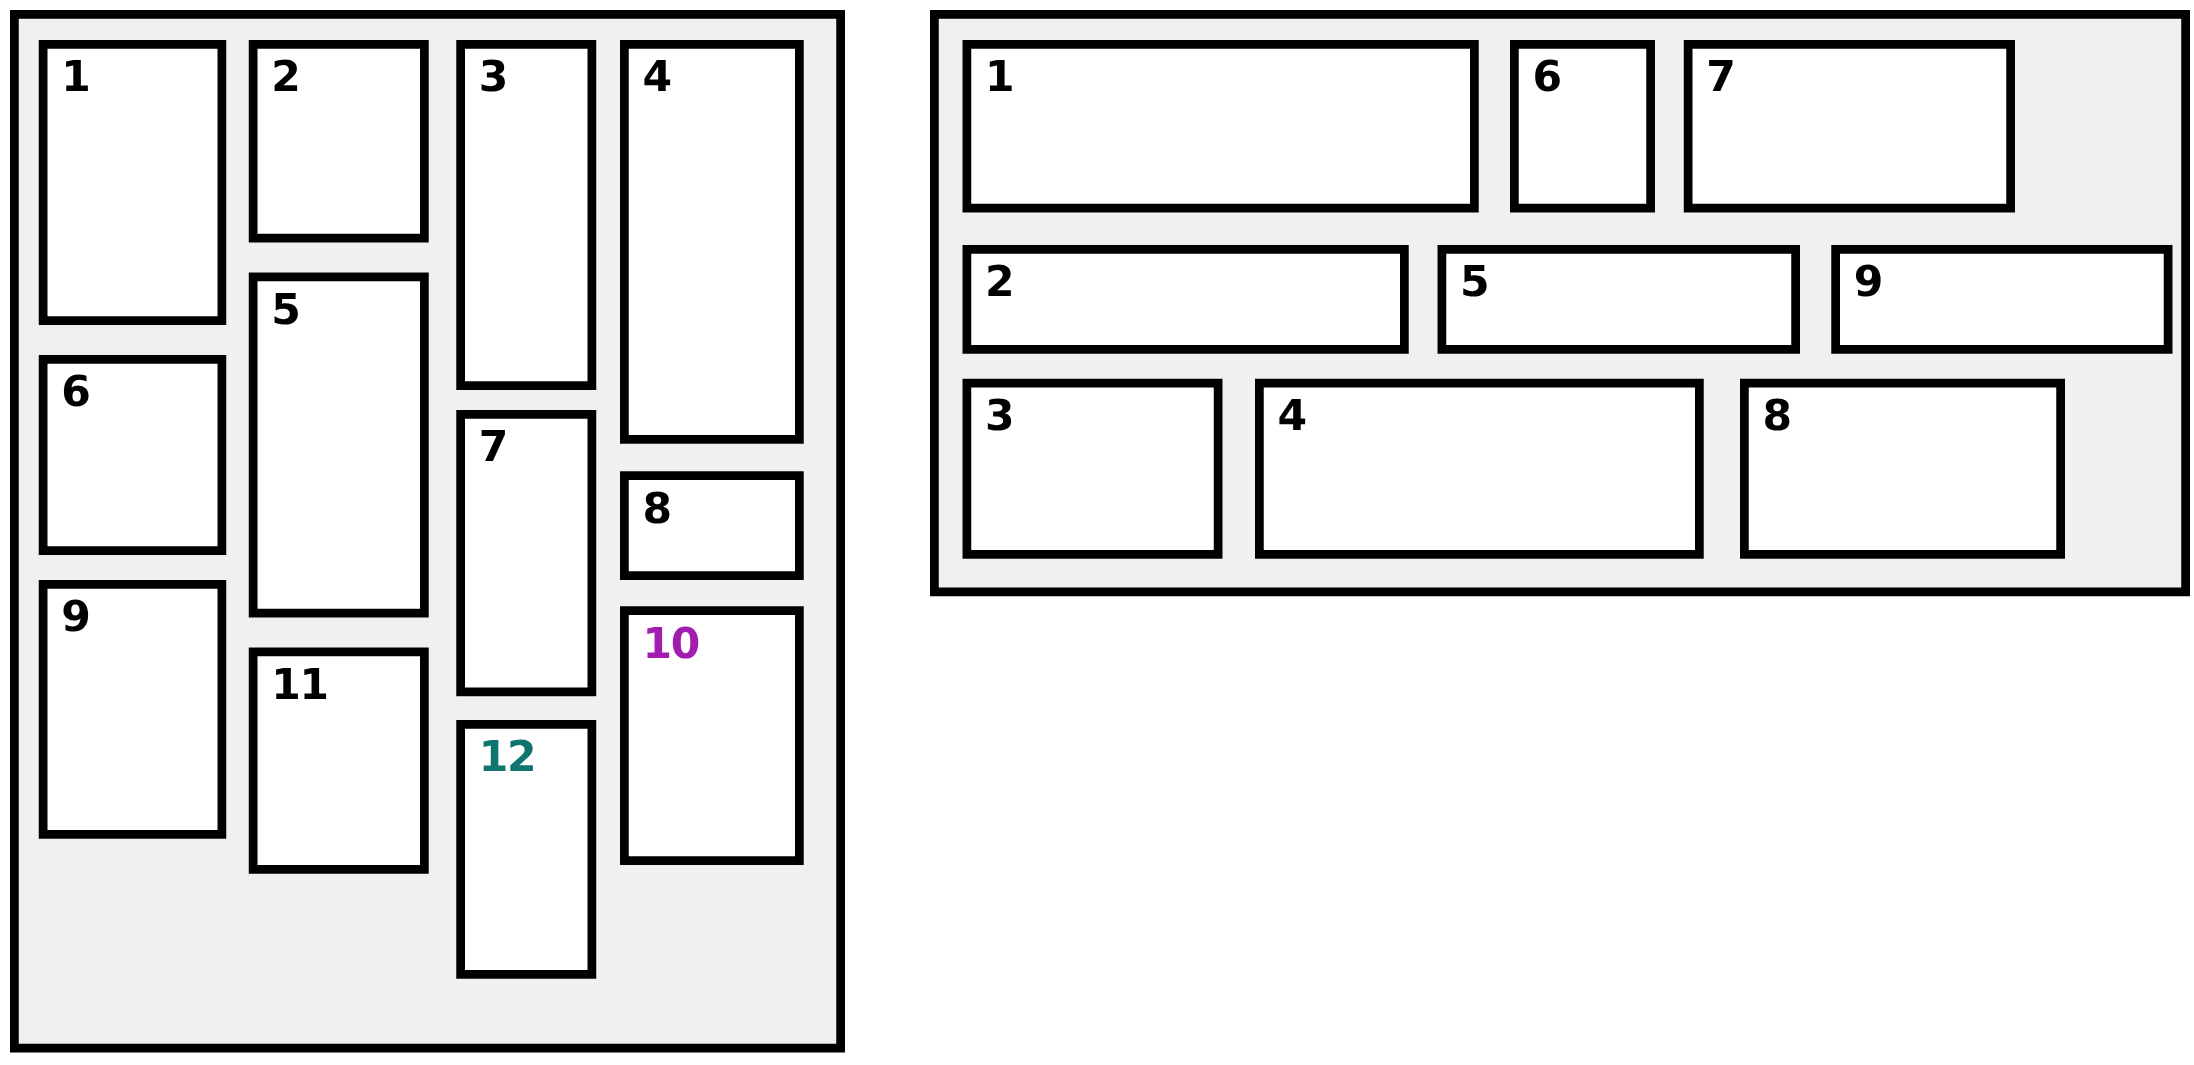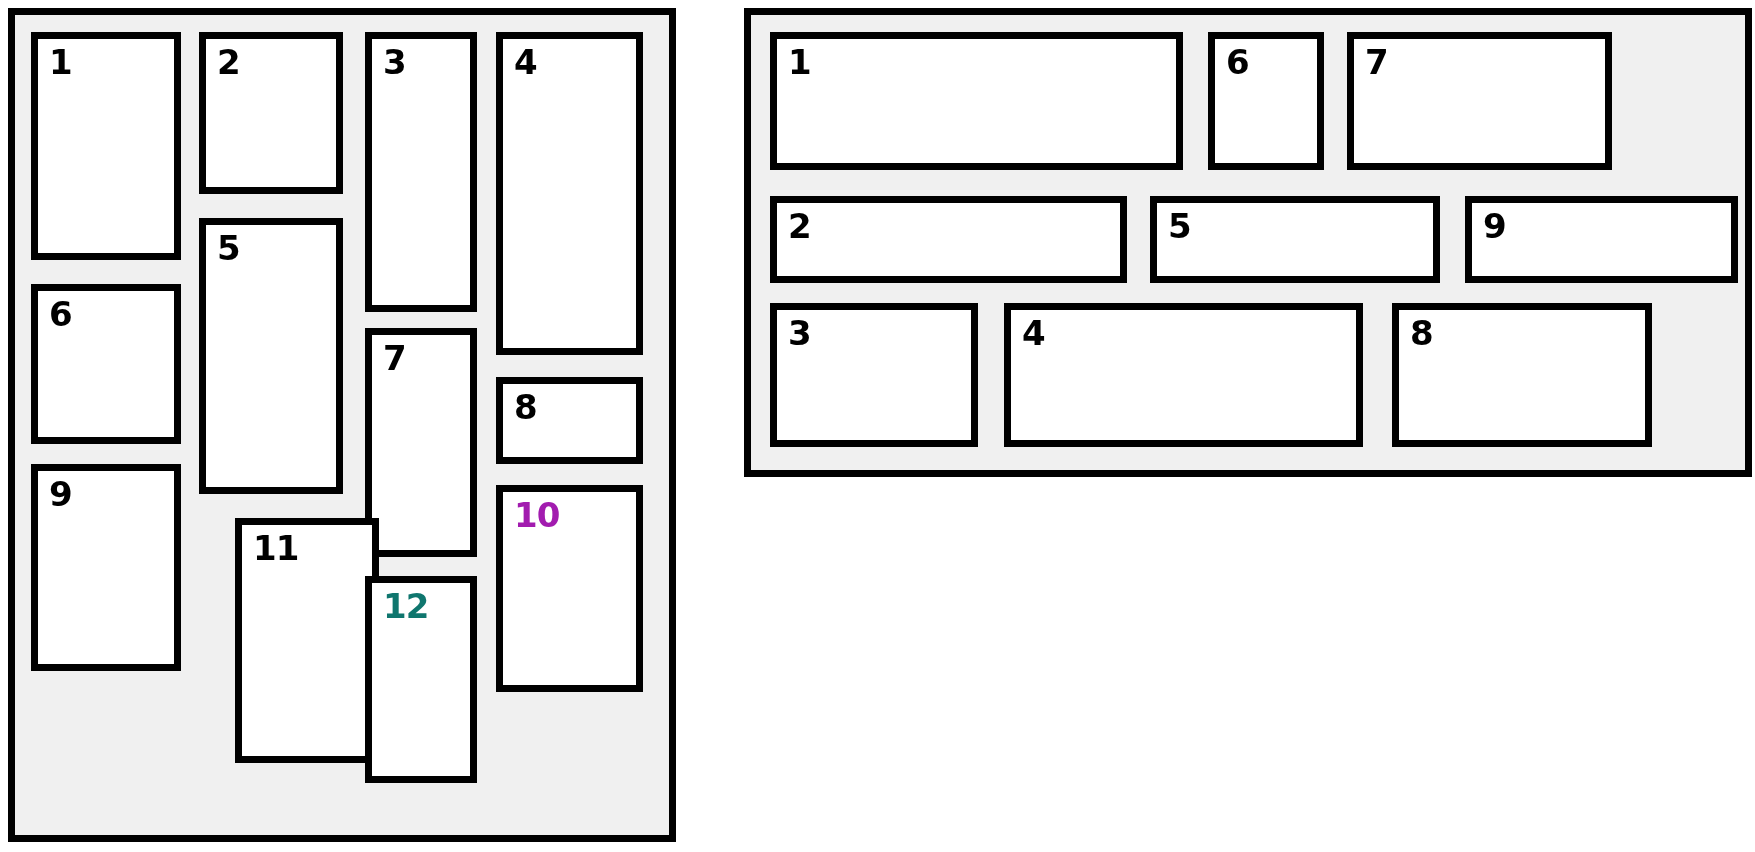--- a/index.html
+++ b/index.html
@@ -64,21 +64,21 @@
     </div>
     <div class="masonry-box" style="left: 496px; top: 377px; width: 147px; height: 87px; background: rgb(255, 255, 255); border-color: rgb(0, 0, 0);">
       <span class="box-label" style="color: rgb(0, 0, 0);">8</span>
     </div>
     <div class="masonry-box" style="left: 31px; top: 464px; width: 150px; height: 207px; background: rgb(255, 255, 255); border-color: rgb(0, 0, 0);">
       <span class="box-label" style="color: rgb(0, 0, 0);">9</span>
     </div>
     <div class="masonry-box" style="left: 496px; top: 485px; width: 147px; height: 207px; background: rgb(255, 255, 255); border-color: rgb(0, 0, 0);">
       <span class="box-label" style="color: #a21caf;">10</span>
     </div>
-    <div class="masonry-box" style="left: 199px; top: 518px; width: 144px; height: 245px; background: rgb(255, 255, 255); border-color: rgb(0, 0, 0); margin-left: 36px;">
+    <div class="masonry-box" style="left: 199px; top: 518px; width: 144px; height: 181px; background: rgb(255, 255, 255); border-color: rgb(0, 0, 0);">
       <span class="box-label" style="color: rgb(0, 0, 0);">11</span>
     </div>
     <div class="masonry-box" style="left: 365px; top: 576px; width: 112px; height: 207px; background: rgb(255, 255, 255); border-color: rgb(0, 0, 0);">
       <span class="box-label" style="color: #0f766e;">12</span>
     </div>
     <div class="panel" style="left: 744px; top: 8px; width: 1008px; height: 469px; background: rgb(240, 240, 240); border-color: rgb(0, 0, 0);"></div>
     <div class="masonry-box" style="left: 770px; top: 32px; width: 413px; height: 138px; background: rgb(255, 255, 255); border-color: rgb(0, 0, 0);">
       <span class="box-label" style="color: rgb(0, 0, 0);">1</span>
     </div>
     <div class="masonry-box" style="left: 770px; top: 196px; width: 357px; height: 87px; background: rgb(255, 255, 255); border-color: rgb(0, 0, 0);">

